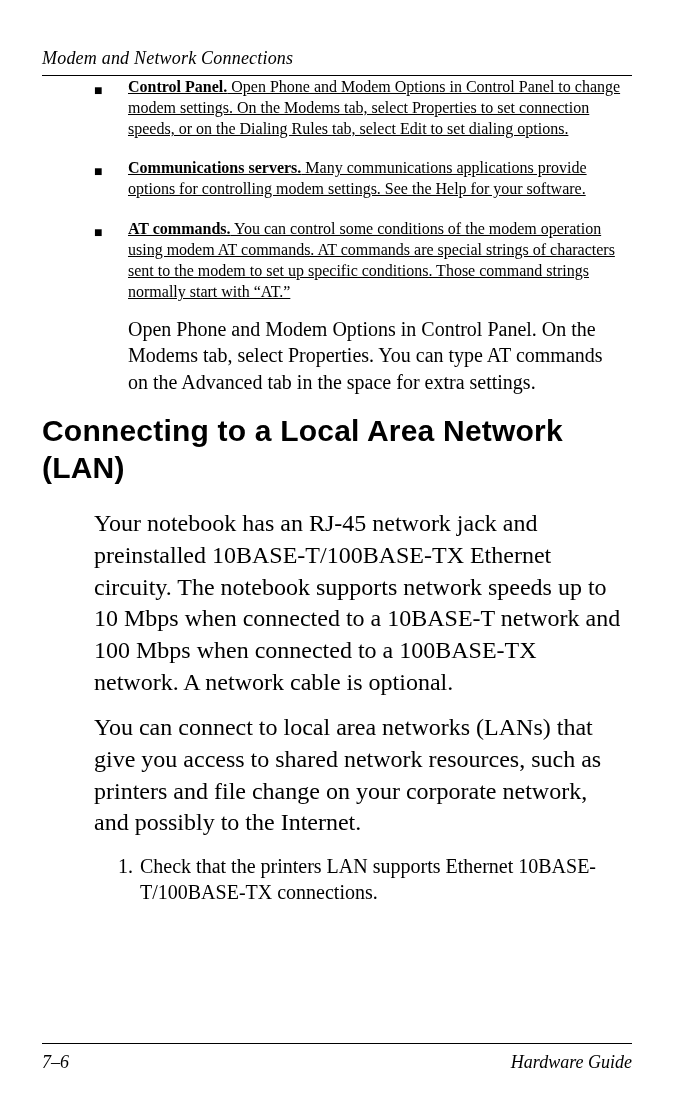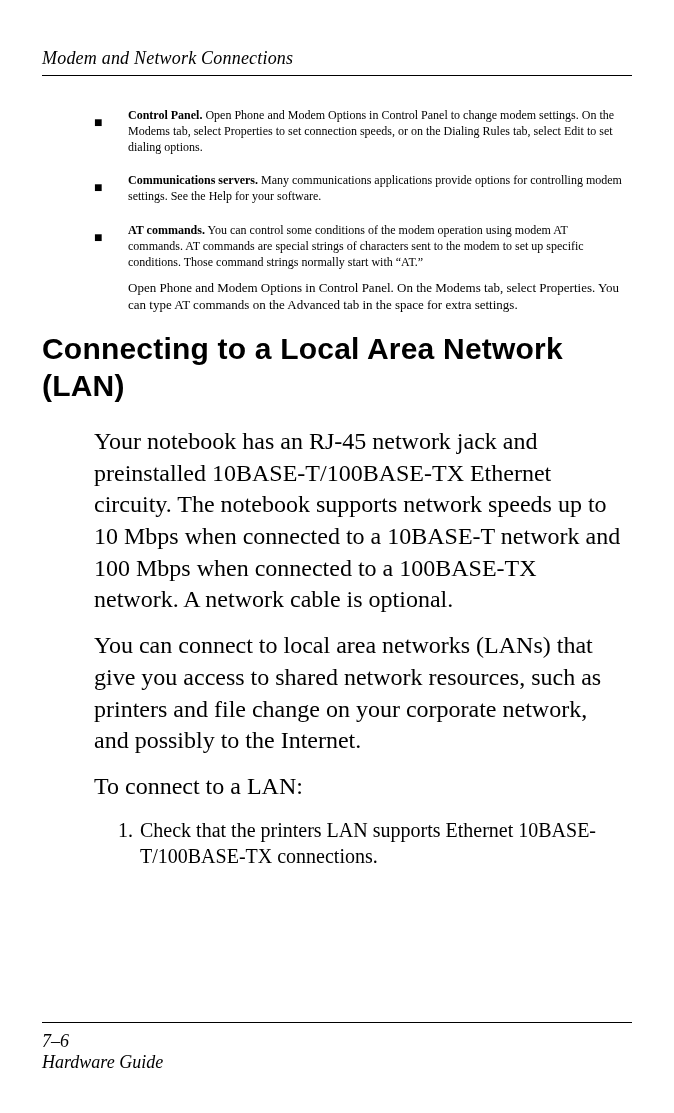--- a/index.html
+++ b/index.html
@@ -12,21 +12,20 @@
       position: relative;
       padding: 48px 42px 40px 42px;
     }
     .running-head {
       font-style: italic;
       font-family: Georgia, "Times New Roman", serif;
       font-size: 18px;
       letter-spacing: 0.2px;
       padding-bottom: 6px;
       border-bottom: 1.5px solid #000;
-      margin-bottom: 32px;
     }
     .content {
       padding-left: 52px;
       padding-right: 8px;
     }
     .bulleted {
       margin-bottom: 18px;
     }
     .bullet-row {
       display: flex;
@@ -35,27 +34,28 @@
       line-height: 1.32;
     }
     .bullet-mark {
       flex: 0 0 34px;
       font-size: 14px;
       line-height: 26px;
       padding-top: 2px;
     }
     .bullet-body {
       flex: 1;
-      font-size: 12px;
+      font-size: 16px;
       line-height: 1.32;
+      text-decoration: underline;
     }
     .bullet-follow {
-      margin-top: 8px;
+      margin-top: 14px;
       margin-left: 34px;
-      font-size: 13px;
+      font-size: 20px;
       line-height: 1.32;
     }
     .heading {
       font-family: Futura, "Arial Black", Arial, sans-serif;
       font-weight: 900;
       font-size: 30px;
       line-height: 1.22;
       margin-bottom: 22px;
       letter-spacing: 0.2px;
     }
@@ -81,21 +81,20 @@
       left: 42px;
       right: 42px;
       bottom: 40px;
       border-top: 1.5px solid #000;
       padding-top: 8px;
       display: flex;
       justify-content: space-between;
       font-family: Georgia, "Times New Roman", serif;
       font-style: italic;
       font-size: 18px;
-      flex-direction: column;
     }
     b { font-weight: bold; }
   </style>
 </head>
 <body>
 
 <div class="running-head">Modem and Network Connections</div>
 
 <div class="content">
 
@@ -124,21 +123,20 @@
         <b>AT commands.</b><span> You can control some conditions of the modem operation using modem AT commands. AT commands are special strings of characters sent to the modem to set up specific conditions. Those command strings normally start with “AT.”</span>
       </div>
     </div>
     <div class="bullet-follow">Open Phone and Modem Options in Control Panel. On the Modems tab, select Properties. You can type AT commands on the Advanced tab in the space for extra settings.</div>
   </div>
 
   <h2 class="heading" style="margin-left:-52px;">Connecting to a Local Area Network (LAN)</h2>
 
   <div class="para">Your notebook has an RJ-45 network jack and preinstalled 10BASE-T/100BASE-TX Ethernet circuity. The notebook supports network speeds up to 10 Mbps when connected to a 10BASE-T network and 100 Mbps when connected to a 100BASE-TX network. A network cable is optional.</div>
   <div class="para">You can connect to local area networks (LANs) that give you access to shared network resources, such as printers and file change on your corporate network, and possibly to the Internet.</div>
-  <div class="para">To connect to a LAN:</div>
 
   <div class="ordered">
     <div class="ordered-item">
       <div class="ord-num">1.</div>
       <div>Check that the printers LAN supports Ethernet 10BASE-T/100BASE-TX connections.</div>
     </div>
   </div>
 
 </div>
 

